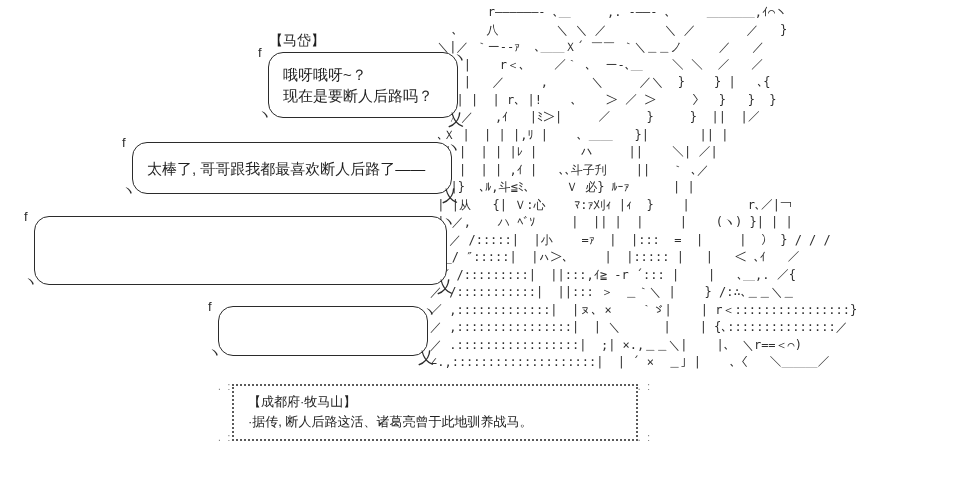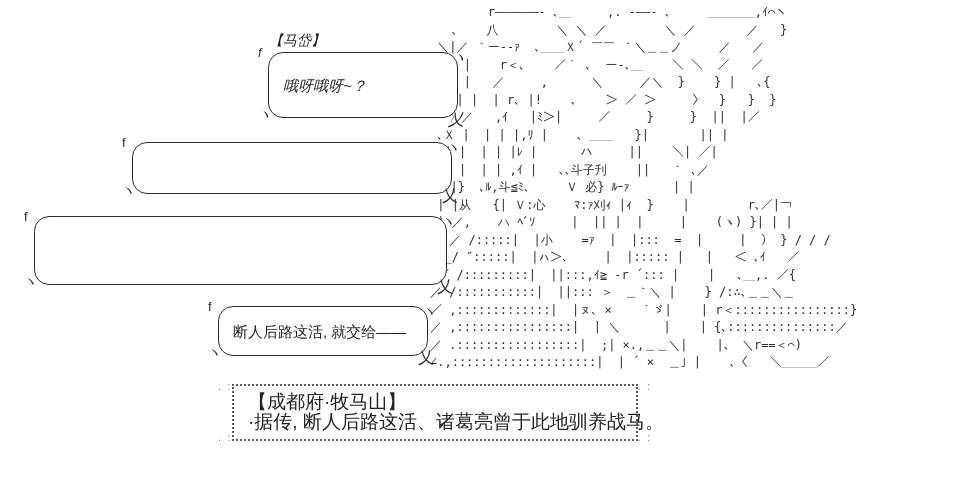--- a/index.html
+++ b/index.html
@@ -23,31 +23,31 @@
   }
   .bubble .line{font-size:15px;line-height:21px;white-space:nowrap;}
   .bubble .corner{position:absolute;font-size:13px;color:#2b2b2b;line-height:1;}
   .corner.tl{left:-11px;top:-7px;}
   .corner.tr{right:-9px;top:-2px;}
   .corner.bl{left:-11px;bottom:-4px;}
   .corner.br{right:-7px;bottom:-11px;font-size:16px;}
   .bubble-label{
     position:absolute;left:0;top:-21px;font-size:14px;white-space:nowrap;color:#1f1f1f;
   }
-  #bubble-1{left:268px;top:52px;width:190px;height:66px;font-style:italic;}
+  #bubble-1{left:268px;top:52px;width:190px;height:66px;}
   #bubble-2{left:132px;top:142px;width:320px;height:52px;}
   #bubble-3{left:34px;top:216px;width:413px;height:69px;}
   #bubble-4{left:218px;top:306px;width:210px;height:50px;}
   
   #infobox{
     position:absolute;left:232px;top:384px;width:406px;z-index:2;
     border:2px dotted #5a5a5a;box-sizing:border-box;
     padding:6px 12px 8px 14px;background:#ffffff;
   }
-  #infobox .line{font-size:19px;line-height:19.5px;white-space:nowrap;color:#222;}
+  #infobox .line{font-size:13px;line-height:19.5px;white-space:nowrap;color:#222;}
   .ibdots{position:absolute;font-size:10px;color:#777;letter-spacing:2px;line-height:1;}
   .ibdots.tl{left:-16px;top:-4px;} .ibdots.tr{right:-16px;top:-4px;}
   .ibdots.bl{left:-16px;bottom:-4px;} .ibdots.br{right:-16px;bottom:-4px;}
 </style>
 </head>
 <body>
 
 <div id="canvas">
 
   <pre id="aa">        r――――――- ､＿     ,. -――- ､     ＿＿＿＿,ｲ⌒ヽ
@@ -72,42 +72,43 @@
 ／ .:::::::::::::::::|  ;| ×.,＿＿＼|    |､ゞ＼r==＜⌒)
 ∠.,::::::::::::::::::::|  | ´ ×  ＿｣ |    ､〈   ＼＿＿＿／</pre>
 
   <div class="bubble" id="bubble-1">
     <span class="bubble-label">【马岱】</span>
     <span class="corner tl">f</span>
     <span class="corner tr">ヽ</span>
     <span class="corner bl">ヽ</span>
     <span class="corner br">乂</span>
     <div class="line">哦呀哦呀~？</div>
+    <div class="line">现在是要断人后路吗？</div>
   </div>
 
   <div class="bubble" id="bubble-2">
     <span class="corner tl">f</span>
     <span class="corner tr">ヽ</span>
     <span class="corner bl">ヽ</span>
     <span class="corner br">乂</span>
+    <div class="line">太棒了, 哥哥跟我都最喜欢断人后路了——</div>
   </div>
 
   <div class="bubble" id="bubble-3">
     <span class="corner tl">f</span>
     <span class="corner tr">ヽ</span>
     <span class="corner bl">ヽ</span>
     <span class="corner br">乂</span>
   </div>
 
   <div class="bubble" id="bubble-4">
     <span class="corner tl">f</span>
     <span class="corner tr">ヽ</span>
     <span class="corner bl">ヽ</span>
     <span class="corner br">乂</span>
-    <div class="line">断人后路这活, 就交给——</div>
   </div>
 
   <div id="infobox">
     <span class="ibdots tl">. :</span>
     <span class="ibdots tr">. :</span>
     <span class="ibdots bl">. :</span>
     <span class="ibdots br">. :</span>
     <div class="line">【成都府·牧马山】</div>
     <div class="line">·据传, 断人后路这活、诸葛亮曾于此地驯养战马。</div>
   </div>

